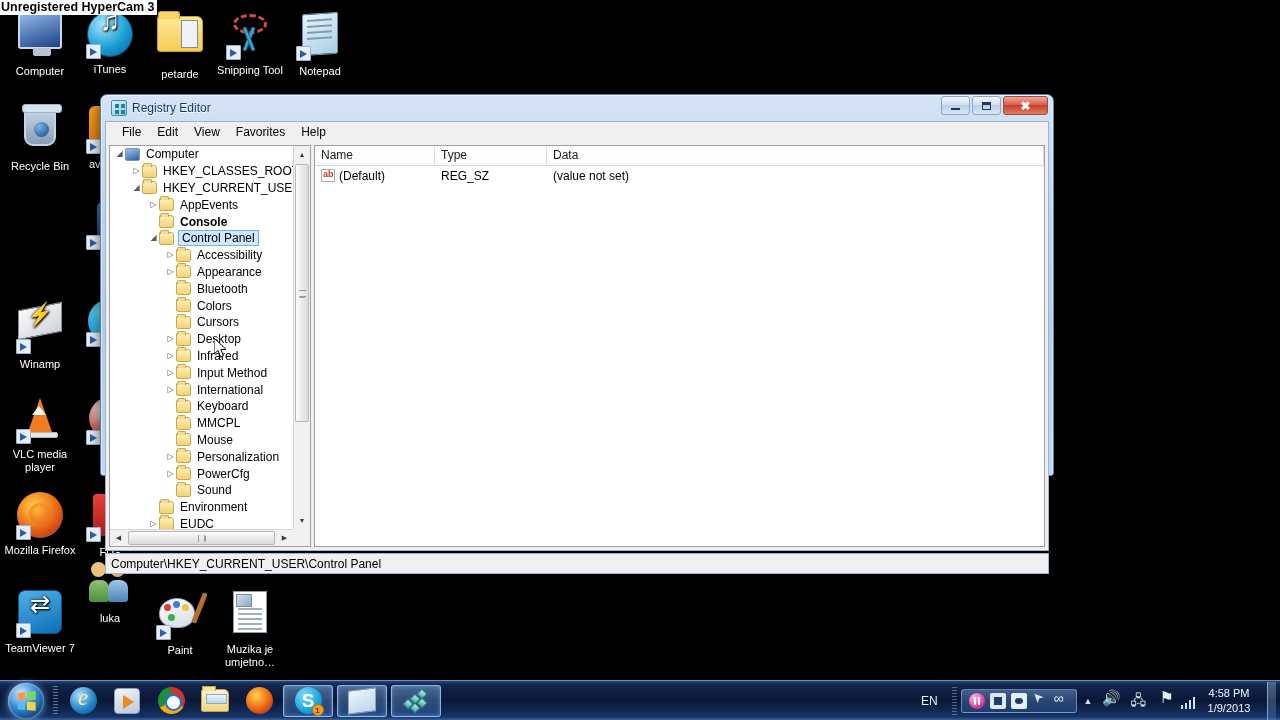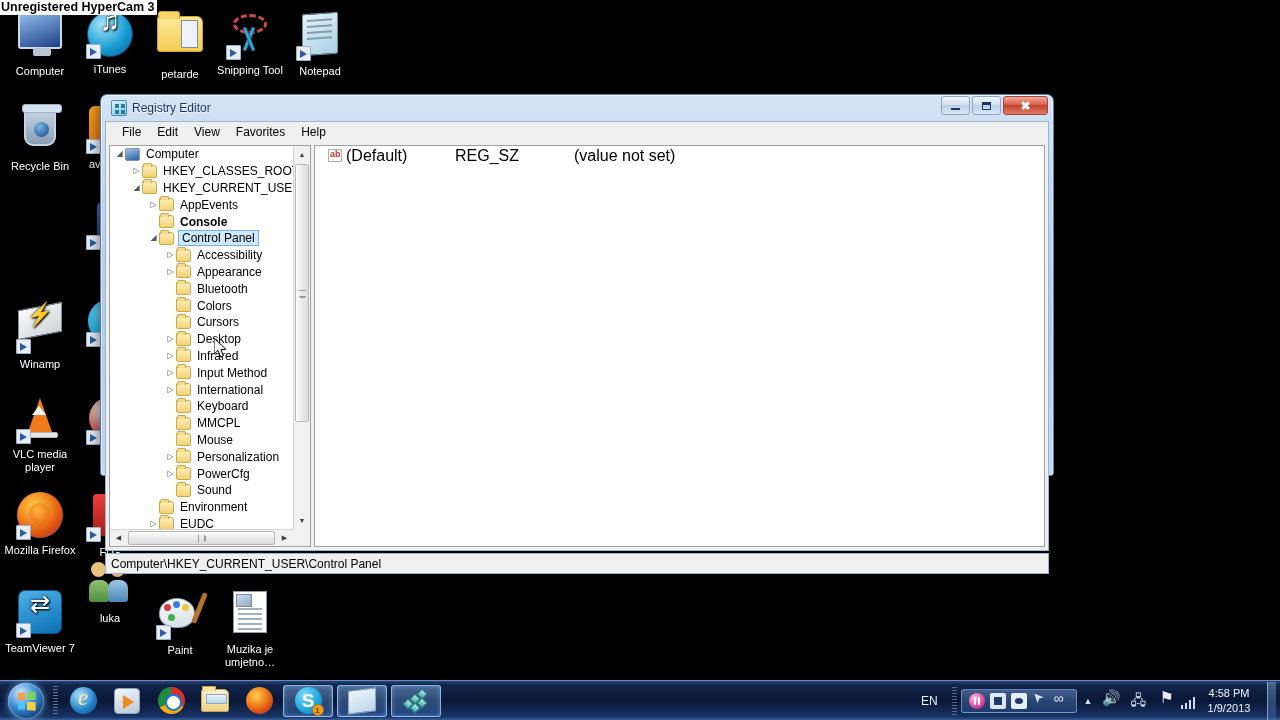--- a/index.html
+++ b/index.html
@@ -403,22 +403,22 @@
 
   
   #lhead { display: flex; height: 20px; background: #fff;
            border-bottom: 1px solid #d8d8d8; }
   #lhead .hcell {
     font-size: 12px; color: #1c1c1c; padding: 2px 0 0 6px;
     border-right: 1px solid #dcdcdc; background: #fdfdfd;
     cursor: default;
   }
   #lrows .lrow { display: flex; height: 19px; align-items: center; }
-  #lrows .lcell { font-size: 16px; color: #000; padding-left: 6px;
-                  white-space: nowrap; overflow: hidden; margin-left: 7px; }
+  #lrows .lcell { font-size: 12px; color: #000; padding-left: 6px;
+                  white-space: nowrap; overflow: hidden; }
   .ab-ico {
     width: 14px; height: 13px; margin: 0 4px 0 4px; flex: 0 0 14px;
     background: #fff; border: 1px solid #b0b0b0;
     position: relative; display: inline-block;
   }
   .ab-ico::after {
     content: "ab"; position: absolute; left: 1px; top: -2px;
     font-size: 9px; color: #c0392b; font-weight: bold; line-height: 13px;
   }
 
@@ -959,20 +959,25 @@
         <div class="arrow-l">◀</div>
         <div class="hthumb"></div>
         <div class="arrow-r">▶</div>
       </div>
       <div class="corner-box"></div>
     </div>
 
     <div id="splitter"></div>
 
     <div class="pane" id="listpane">
+      <div id="lhead">
+          <div class="hcell" style="width: 120px;">Name</div>
+          <div class="hcell" style="width: 112px;">Type</div>
+          <div class="hcell" style="width: auto; flex: 1 1 auto;">Data</div>
+        </div>
       <div id="lrows">
           <div class="lrow">
             <div class="lcell" style="width: 120px; display: flex; align-items: center; padding-left: 2px;">
               <span class="ab-ico"></span>
               <span>(Default)</span>
             </div>
             <div class="lcell" style="width: 112px;">REG_SZ</div>
             <div class="lcell" style="flex: 1 1 auto;">(value not set)</div>
           </div>
         </div>

